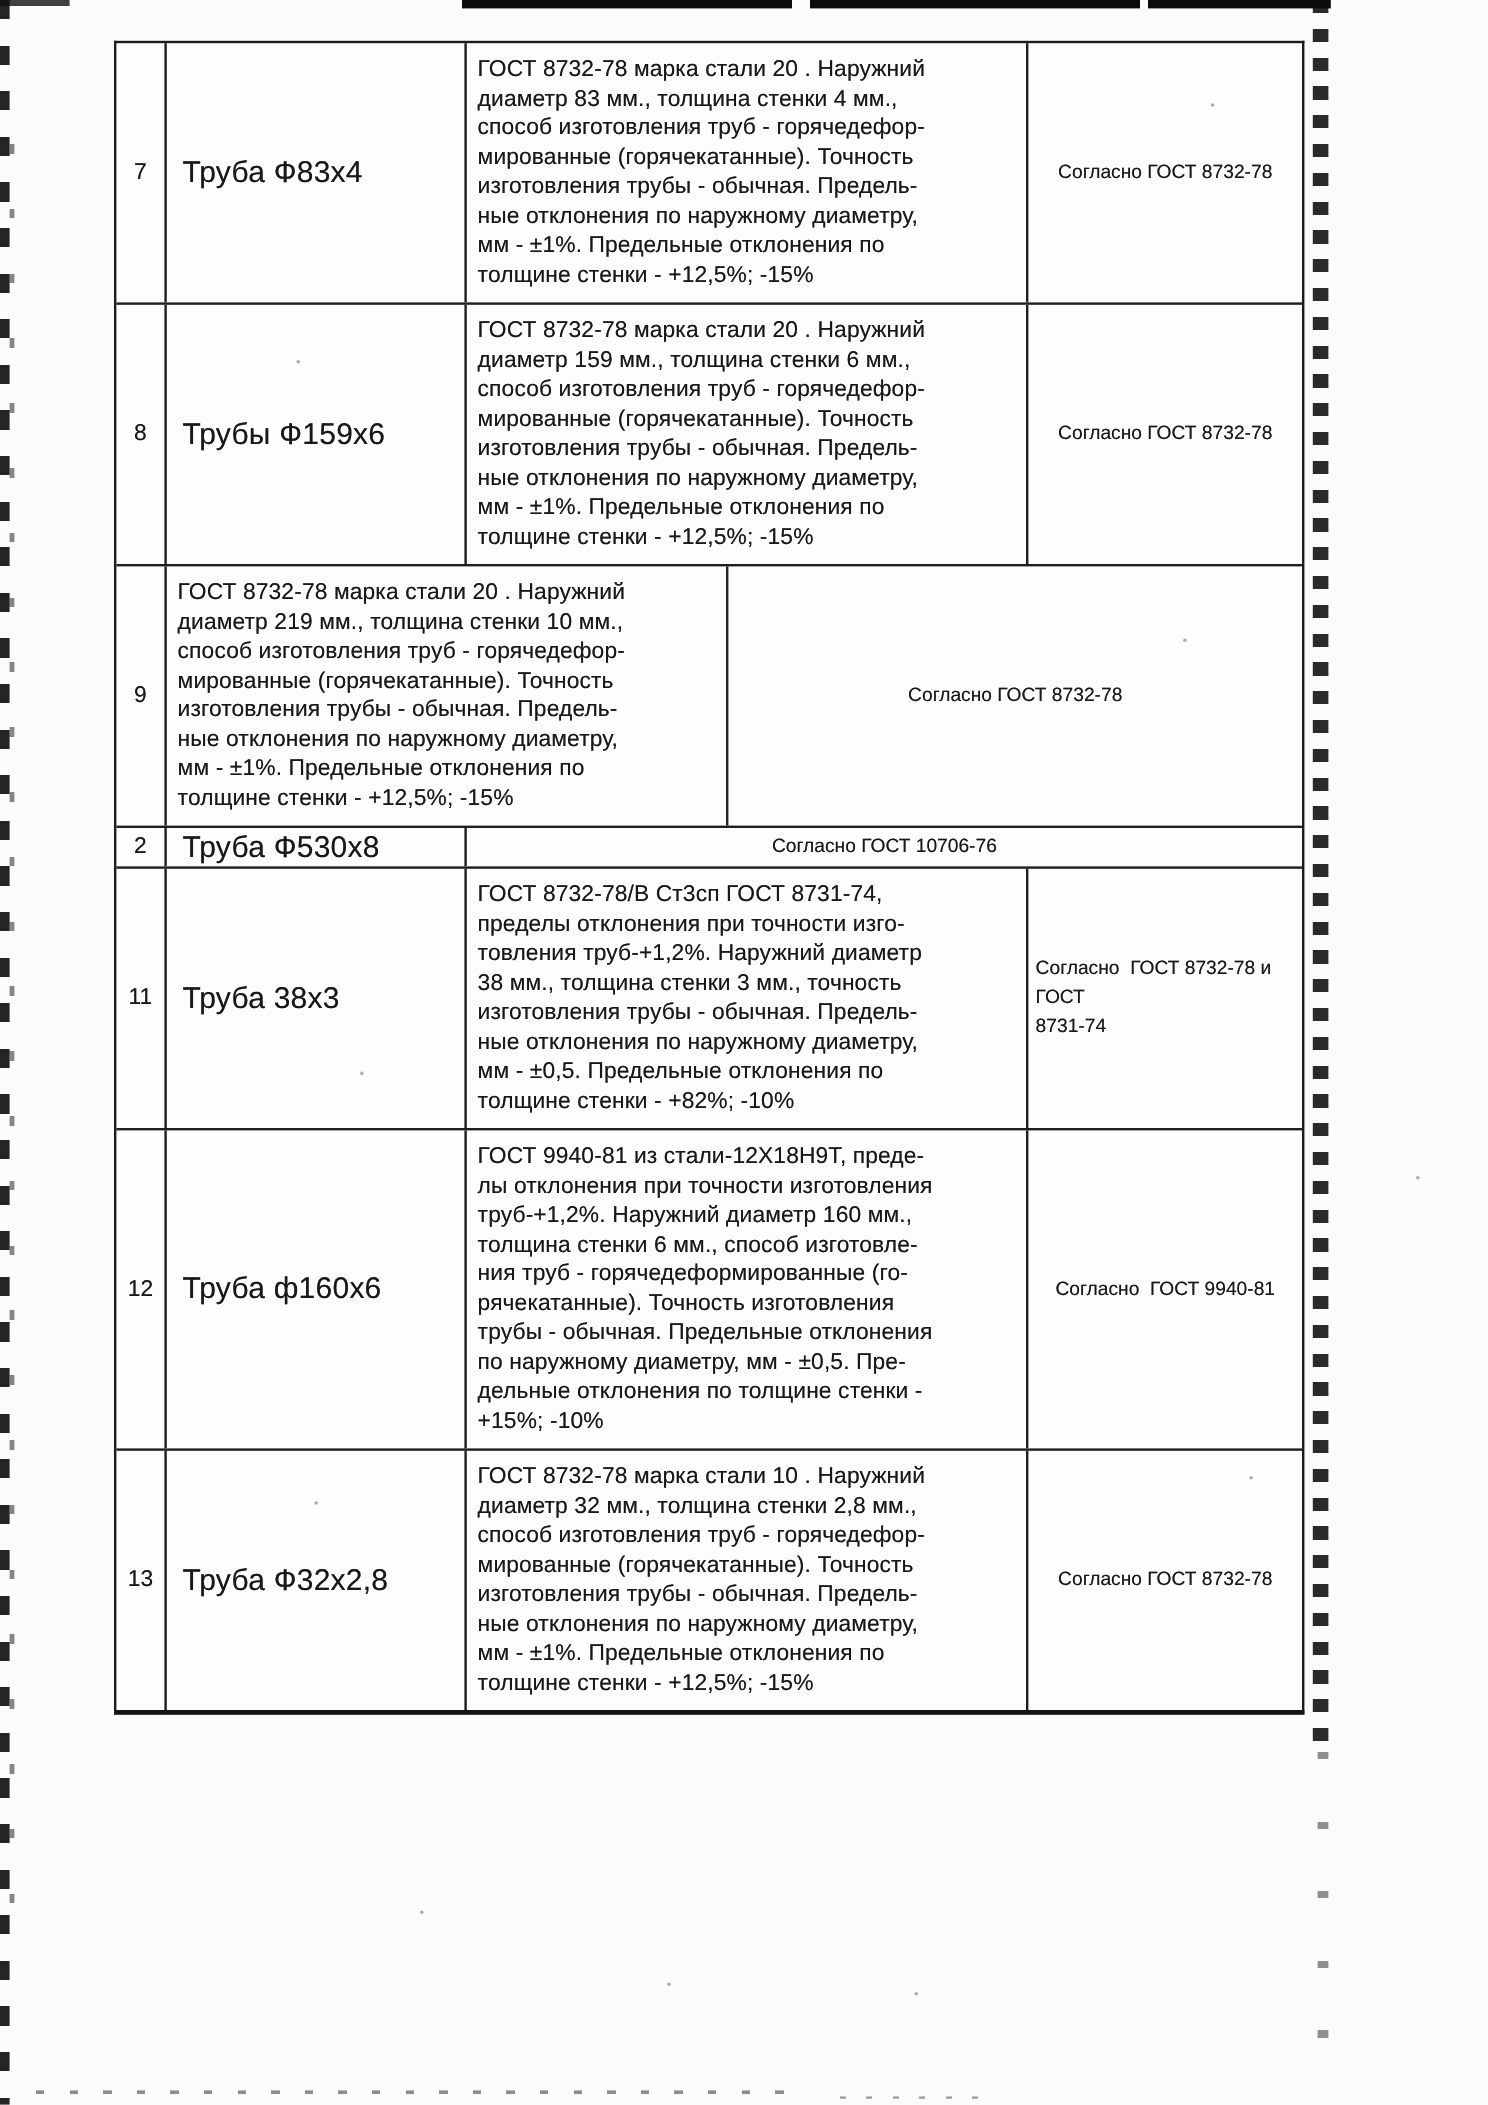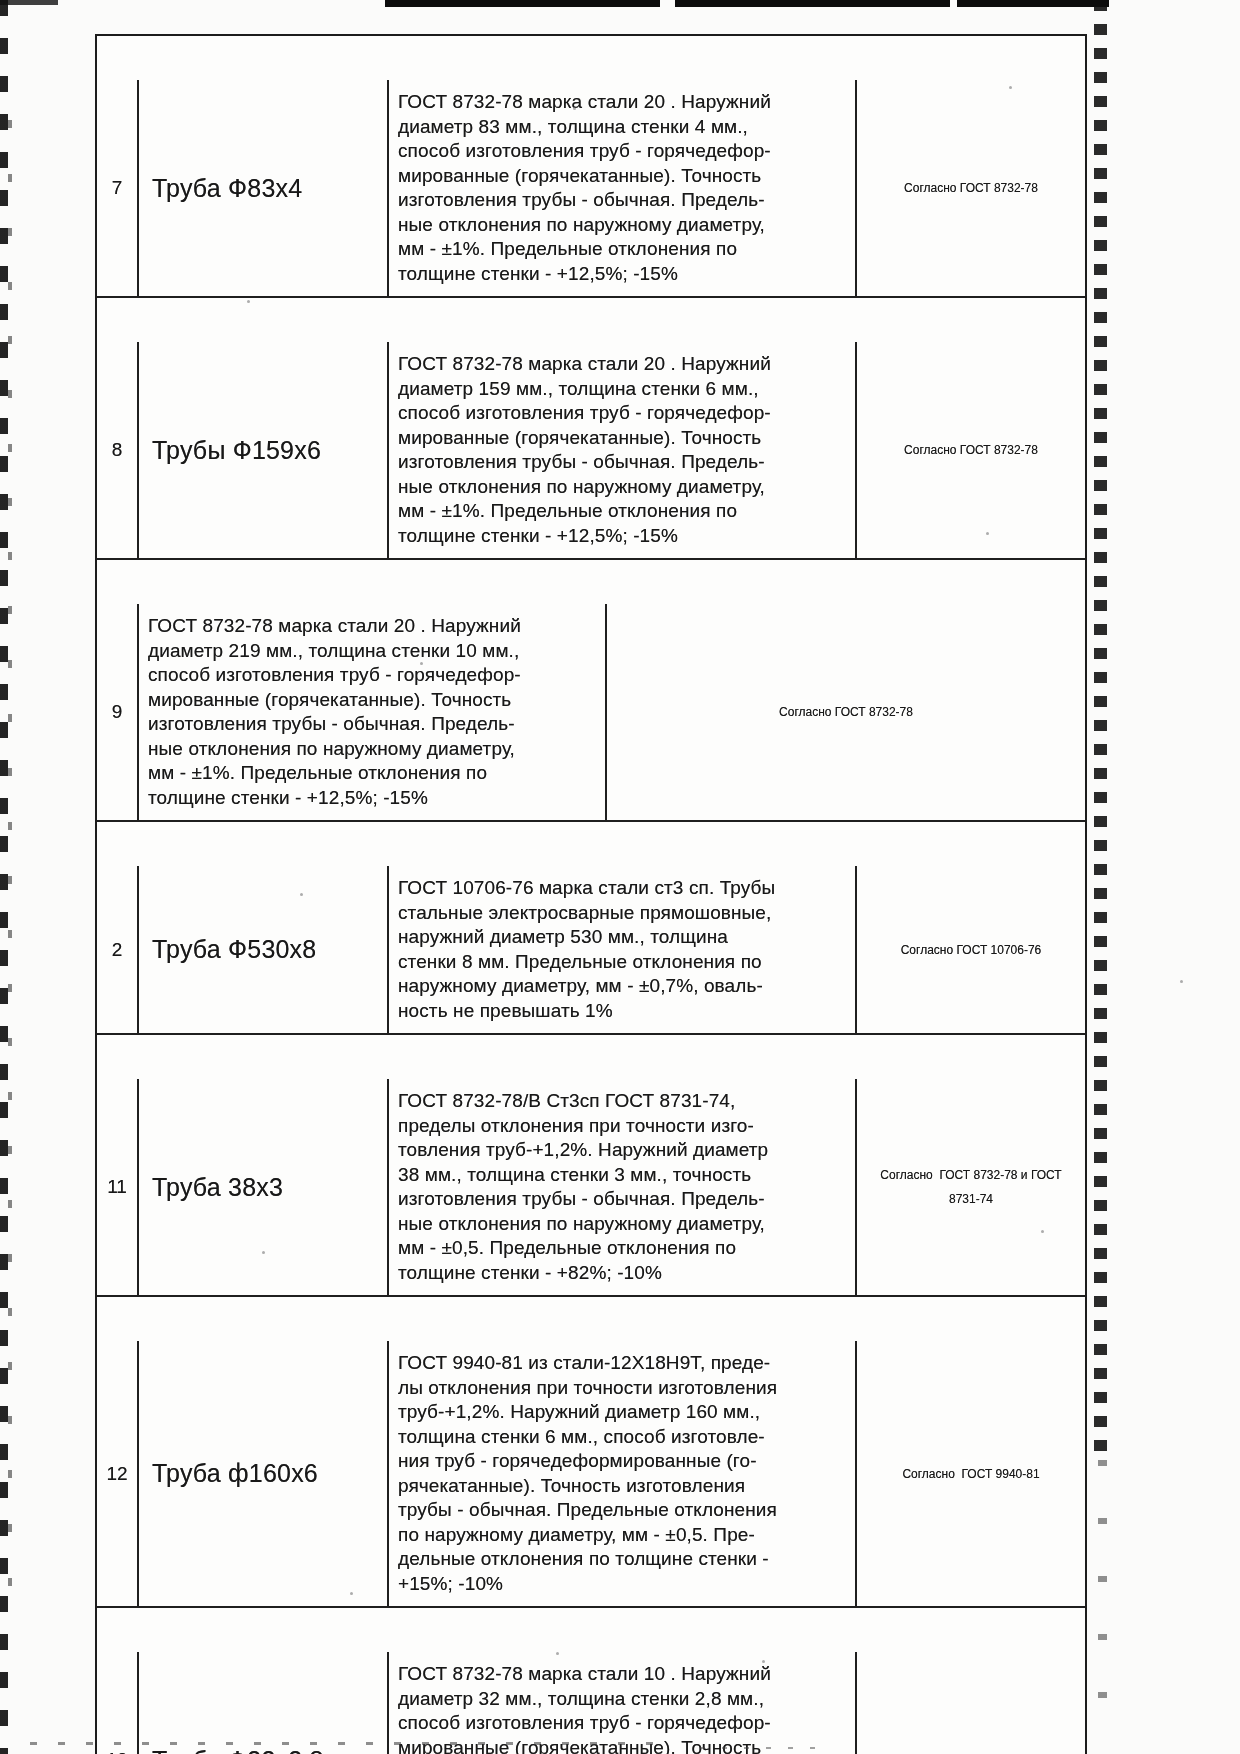--- a/index.html
+++ b/index.html
@@ -41,24 +41,24 @@
   .c-desc{
     width:468px;flex:0 0 468px;
     border-right:2px solid #1f1f1f;
     padding:10px 8px 10px 9px;
     font-size:19px;line-height:24.5px;letter-spacing:.1px;
     white-space:pre-wrap;
   }
   .c-note{
     width:230px;flex:1 1 auto;
     display:flex;align-items:center;justify-content:center;
-    text-align:center;font-size:12px;line-height:24px;
+    text-align:left;font-size:16px;line-height:24px;
     white-space:pre-wrap;padding:4px 6px;
   }
-  .t-row *{text-shadow:0 0 .5px rgba(0,0,0,.55);margin-top:44px;}
+  .t-row *{text-shadow:0 0 .5px rgba(0,0,0,.55);}
 
   
   .noise{position:absolute;pointer-events:none;}
   .noise-left-a{
     left:0;top:0;width:8px;height:1754px;opacity:.88;
     background:repeating-linear-gradient(180deg,#070707 0 16px,transparent 16px 38px);
   }
   .noise-left-b{
     left:8px;top:120px;width:4px;height:1500px;opacity:.5;
     background:repeating-linear-gradient(180deg,#111 0 8px,transparent 8px 54px);
@@ -130,26 +130,20 @@
 изготовления трубы - обычная. Предель-
 ные отклонения по наружному диаметру,
 мм - ±1%. Предельные отклонения по
 толщине стенки - +12,5%; -15%</div>
       <div class="cell c-note">Согласно ГОСТ 8732-78</div>
     </div>
 
     <div class="t-row">
       <div class="cell c-num">2</div>
       <div class="cell c-name">Труба Ф530х8</div>
-      <div class="cell c-desc">ГОСТ 10706-76 марка стали ст3 сп. Трубы
-стальные электросварные прямошовные,
-наружний диаметр 530 мм., толщина
-стенки 8 мм. Предельные отклонения по
-наружному диаметру, мм - ±0,7%, оваль-
-ность не превышать 1%</div>
       <div class="cell c-note">Согласно ГОСТ 10706-76</div>
     </div>
 
     <div class="t-row">
       <div class="cell c-num">11</div>
       <div class="cell c-name">Труба 38х3</div>
       <div class="cell c-desc">ГОСТ 8732-78/В Ст3сп ГОСТ 8731-74,
 пределы отклонения при точности изго-
 товления труб-+1,2%. Наружний диаметр
 38 мм., толщина стенки 3 мм., точность

